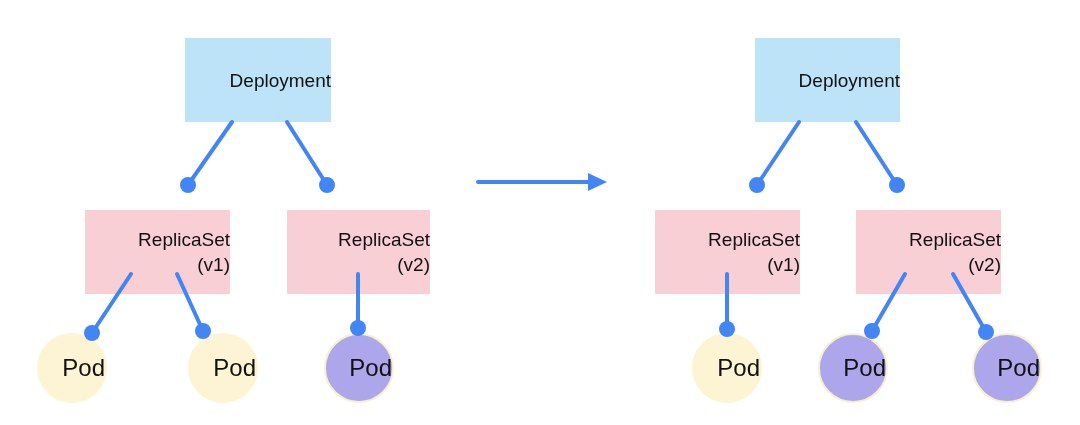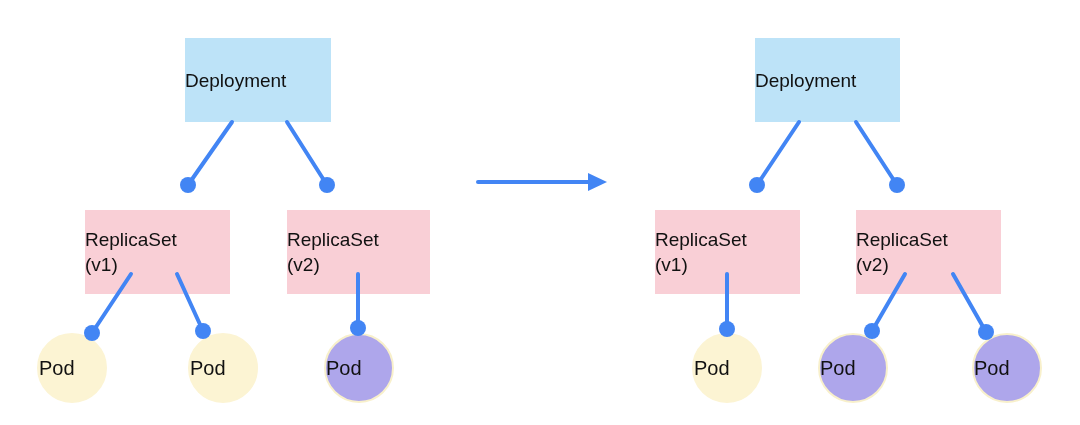--- a/index.html
+++ b/index.html
@@ -26,37 +26,37 @@
     stroke: var(--connector, #4285F4);
     stroke-width: 4;
     stroke-linecap: round;
   }
   svg.connectors circle { fill: var(--connector, #4285F4); }
   svg.connectors polygon { fill: var(--connector, #4285F4); }
   .node {
     position: absolute;
     display: flex;
     flex-direction: column;
-    align-items: flex-start;
+    align-items: flex-end;
     justify-content: center;
     text-align: center;
     color: var(--label-text, #111111);
     z-index: 1;
   }
   .box {
     font-size: 19px;
     line-height: 25px;
   }
   .deployment { background: var(--deployment-fill, #BDE3F8); }
   .replicaset { background: var(--replicaset-fill, #F9CFD6); margin-top: 20px; }
   .pod {
     width: 70px;
     height: 70px;
     border-radius: 50%;
-    font-size: 20px;
+    font-size: 24px;
     box-sizing: border-box;
   }
   .pod-v1 { background: var(--pod-v1-fill, #FCF4D3); border: 2px solid var(--pod-v1-fill, #FCF4D3); }
   .pod-v2 { background: var(--pod-v2-fill, #AEA6EB); border: 2px solid var(--pod-border, #F8F0CB); }
 
   
   .b-dep { left: 185px; top: 38px;  width: 146px; height: 84px; }
   .b-rs1 { left: 85px;  top: 190px; width: 145px; height: 84px; }
   .b-rs2 { left: 287px; top: 190px; width: 143px; height: 84px; }
   .b-p1  { left: 37px;  top: 333px; }

